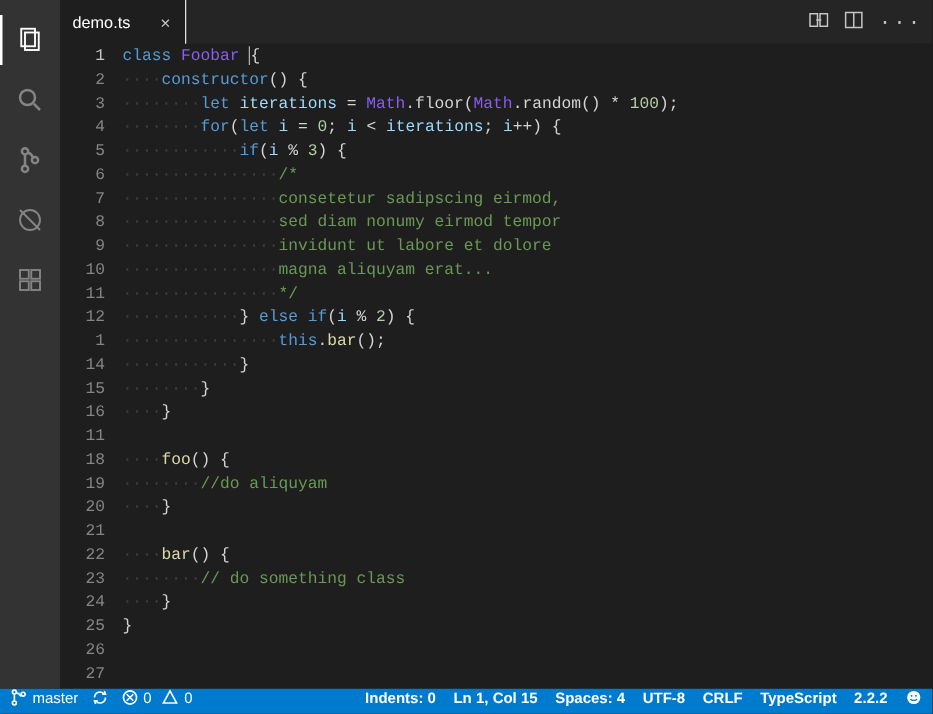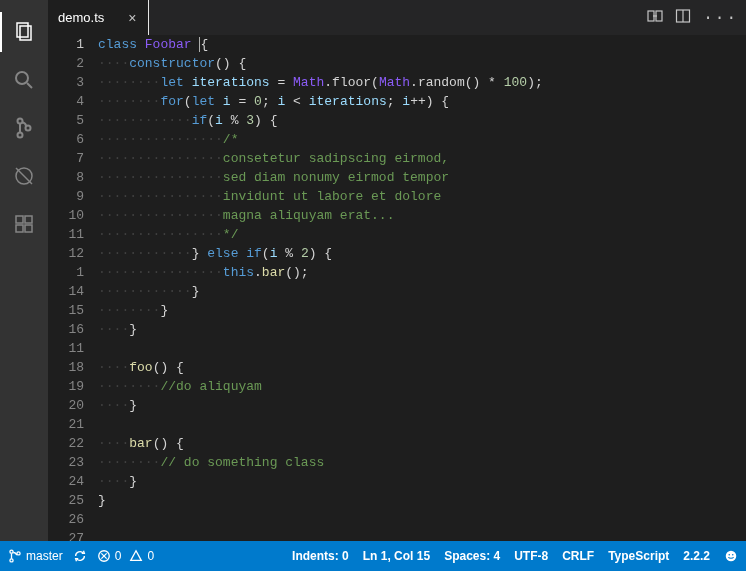--- a/index.html
+++ b/index.html
@@ -90,25 +90,25 @@
 .tok-this { color: #569cd6; }
 .tok-member { color: #dcdcaa; }
 .tok-indent { color: #404040; }
 .tok-brace { color: #d4d4d4; }
 
 .cursor-cell {
   border-left: 1px solid #aeafad;
 }
 
 .status-bar {
-  height: 30px;
+  height: 20px;
   background: #007acc;
   color: #ffffff;
   display: flex;
-  align-items: center;
+  align-items: flex-start;
   font-family: 'Segoe UI', sans-serif;
   font-size: 12px;
   padding: 0 8px;
 }
 .status-left, .status-right { display: flex; align-items: center; gap: 10px; }
 .status-right { margin-left: auto; gap: 14px; font-weight: bold; }
 .status-item { display: inline-flex; align-items: center; gap: 4px; cursor: pointer; }
 .status-bar svg { width: 14px; height: 14px; }
 
 .scrollbar-track {

